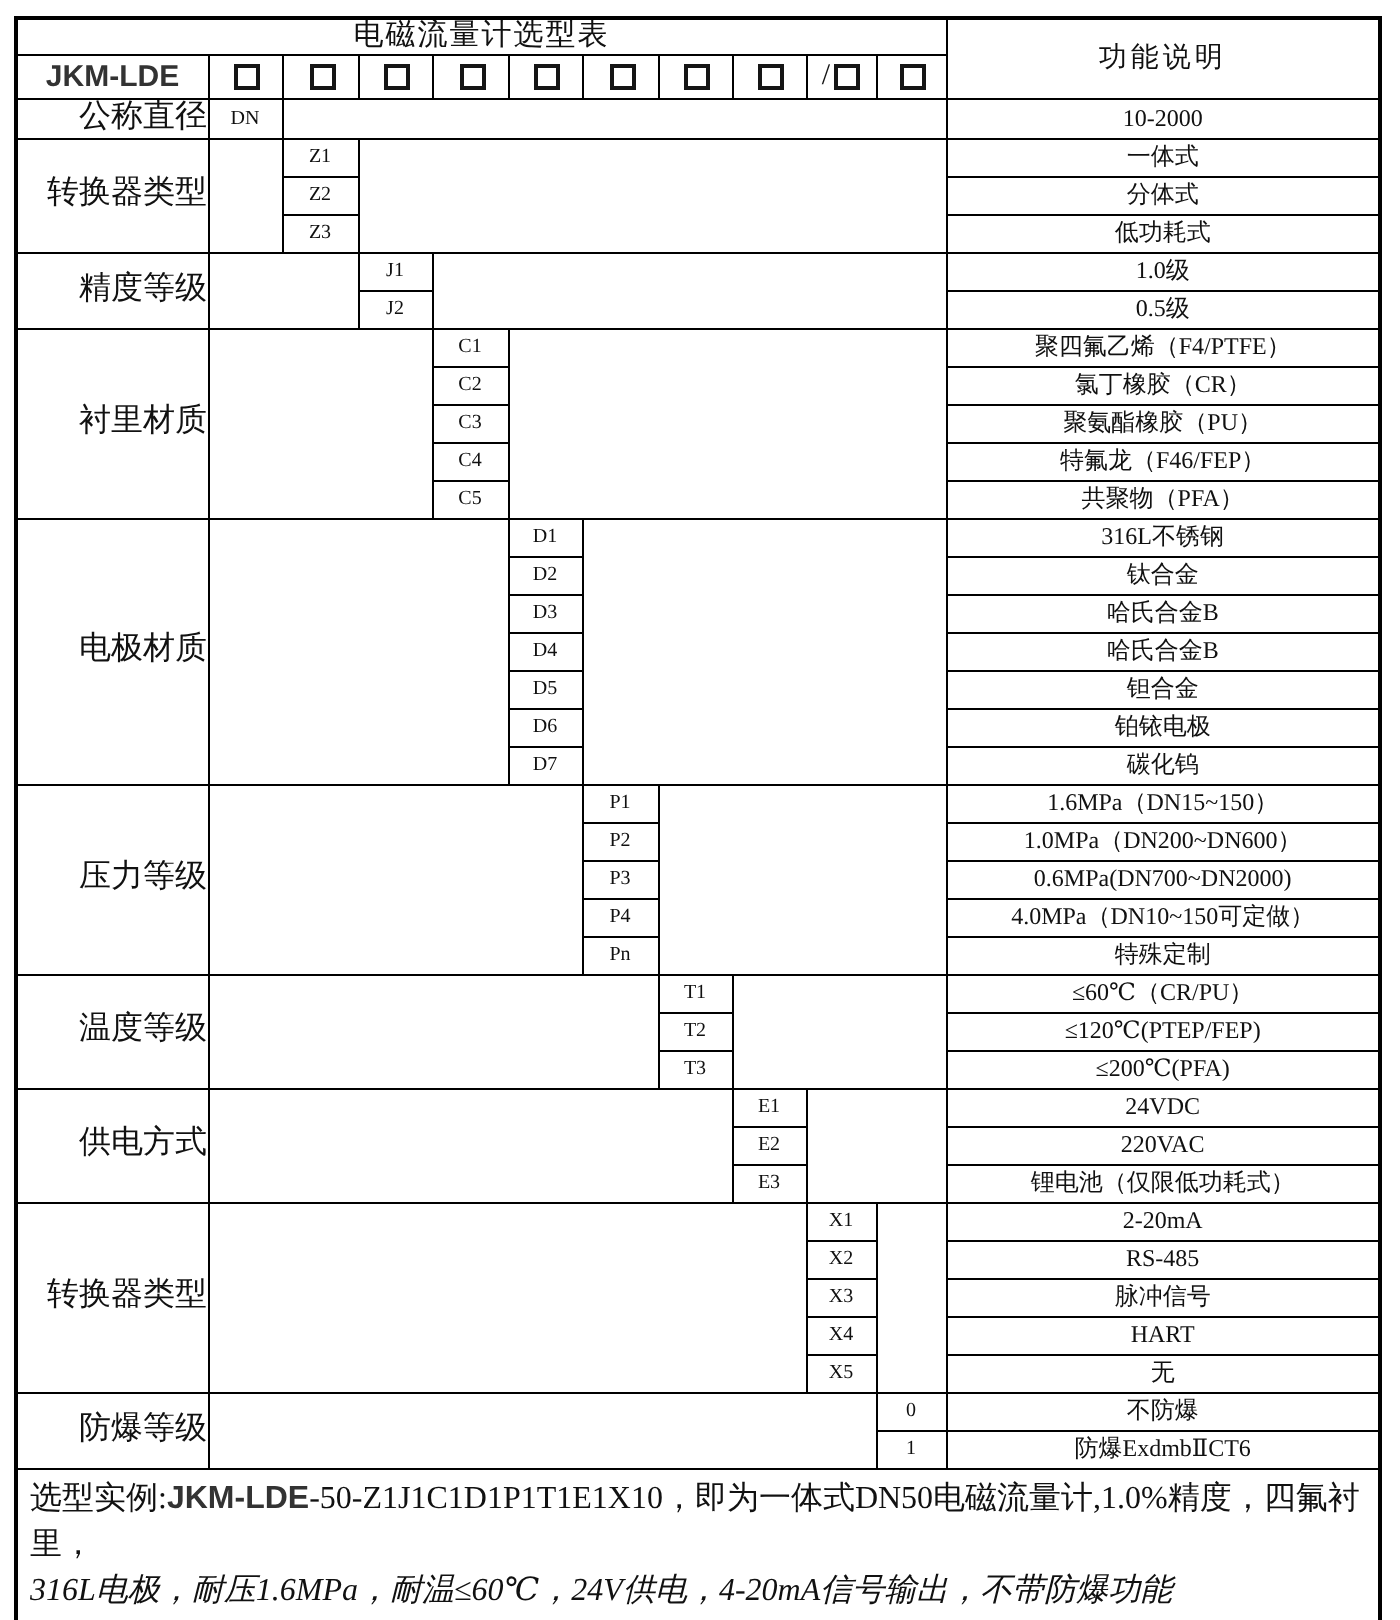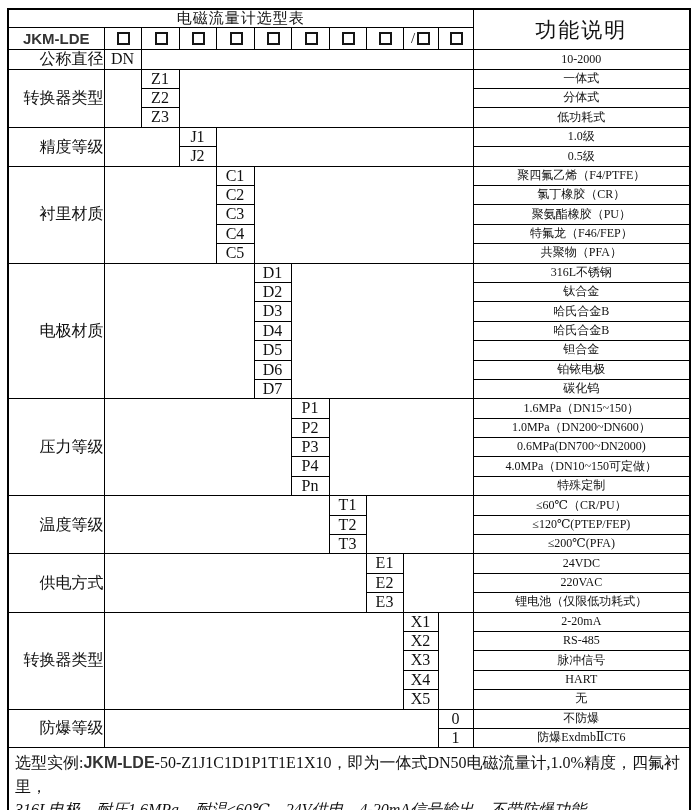--- a/index.html
+++ b/index.html
@@ -3,23 +3,23 @@
 <meta charset="utf-8">
 <style>
   html,body{margin:0;padding:0;background:#fff;}
   body{width:700px;height:810px;color:#111;font-family:"Liberation Serif","DejaVu Serif",serif;}
   .sheet{padding:8px 0 0 7px;}
   table{border-collapse:collapse;table-layout:fixed;width:682px;height:800px;border:2px solid #000;}
   td{border:1px solid #000;padding:0;text-align:center;vertical-align:middle;overflow:hidden;
      font-size:14px;line-height:1.15;white-space:nowrap;}
   tr.rt{height:17px;padding-left:27px;} tr.rm{height:22px;} tr.r{height:19px;} tr.re{height:53px;}
   .ttl{font-size:15px;letter-spacing:1px;}
-  .rhead{font-size:21px;letter-spacing:2px;}
+  .rhead{font-size:14px;letter-spacing:2px;}
   .cat{font-size:16px;text-align:right;}
-  .code{font-size:16px;}
+  .code{font-size:10px;}
   .desc{font-size:12px;}
   .model{font-family:"Liberation Sans","DejaVu Sans",sans-serif;font-weight:bold;font-size:15px;color:#333;}
   .chk{display:inline-block;width:13px;height:13px;border:2px solid #151515;box-sizing:border-box;background:#fff;vertical-align:middle;}
   .slash{font-size:15px;vertical-align:middle;padding-right:2px;}
   .example{font-size:16px;padding:3px 6px;white-space:normal;line-height:1.45;}
   .ex-line1{text-align:left;}
   .ex-line2{text-align:left;font-style:italic;}
   .model-inline{font-family:"Liberation Sans","DejaVu Sans",sans-serif;font-weight:bold;color:#333;}
 </style>
 </head>

